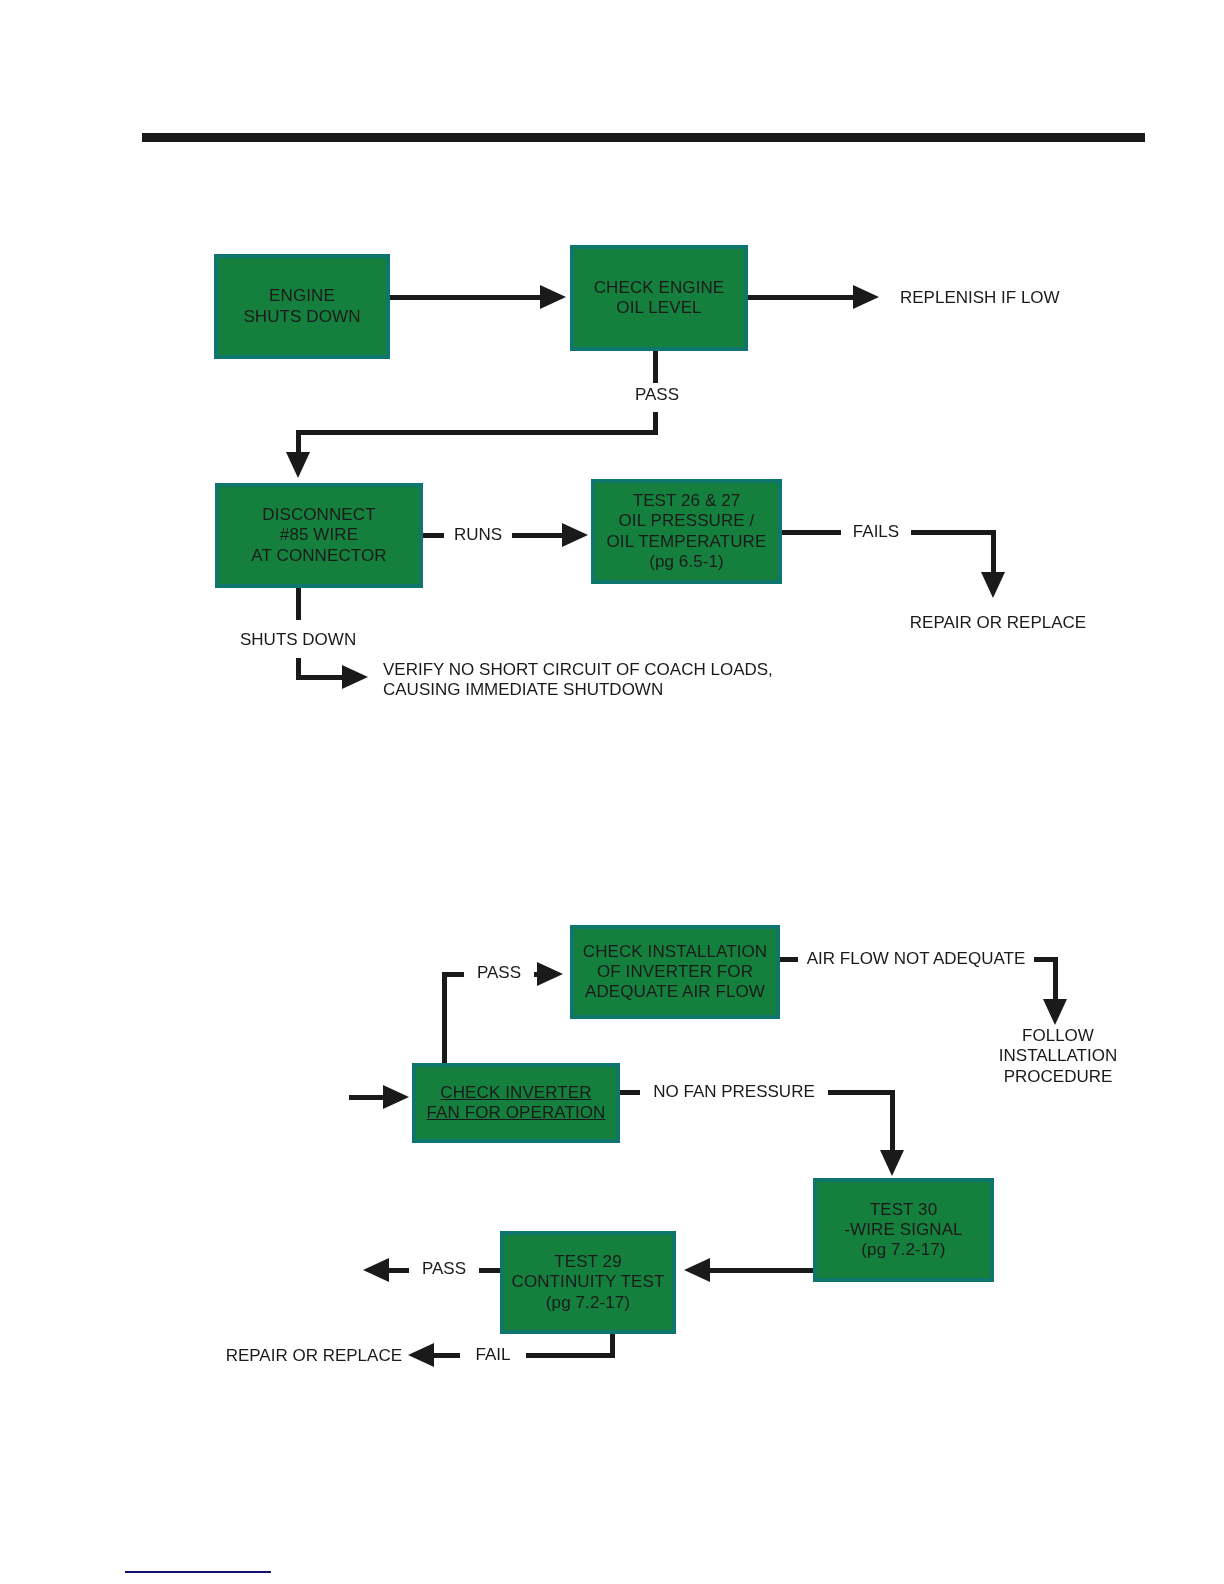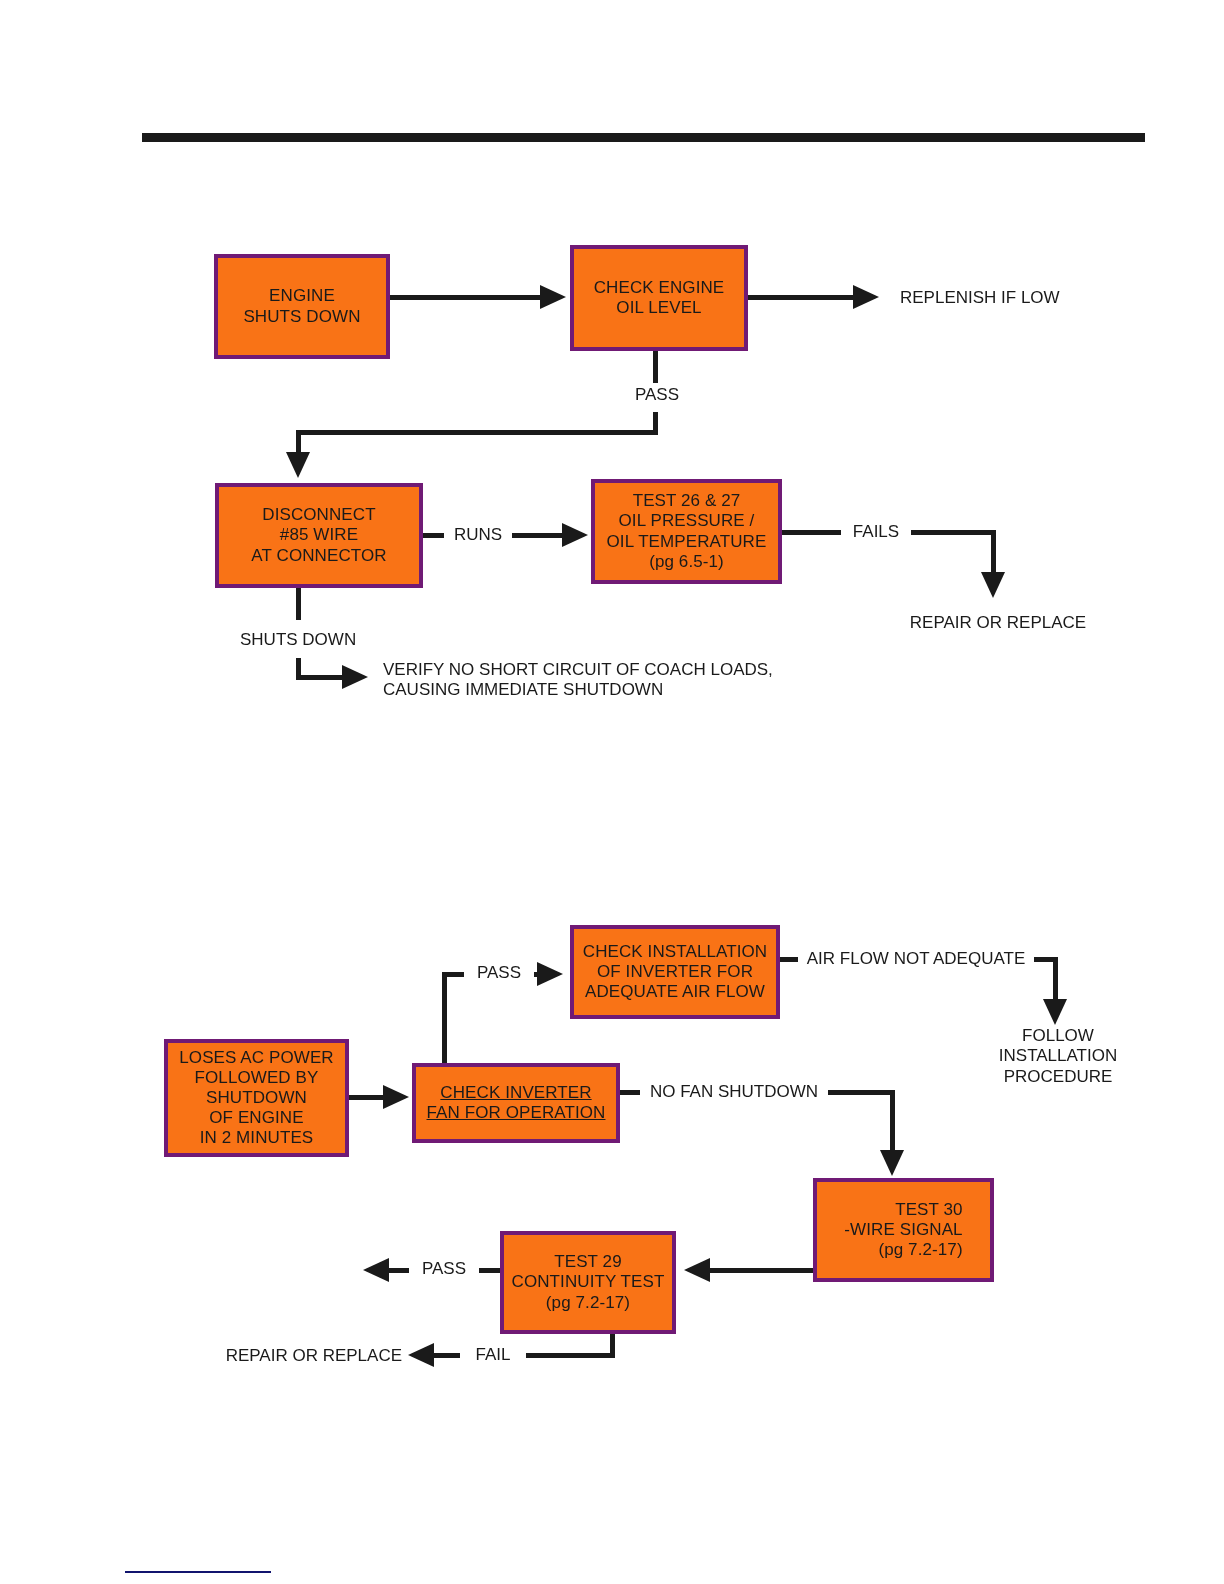--- a/index.html
+++ b/index.html
@@ -34,22 +34,22 @@
     position: absolute;
     left: 125px;
     top: 1571px;
     width: 146px;
     height: 2px;
     background: #11146e;
   }
   .box {
     position: absolute;
     box-sizing: border-box;
-    border: 4px solid #701a75;
-    background: #f97316;
+    border: 4px solid #0f766e;
+    background: #15803d;
     display: flex;
     align-items: center;
     justify-content: center;
     text-align: center;
     line-height: 1.18;
     font-size: 17px;
     letter-spacing: 0.1px;
     z-index: 3;
   }
   .box .txt { white-space: pre-line; display: block; }
@@ -156,27 +156,20 @@
   <div class="label ctr" style="left:901px; top:613px; width:186px;">REPAIR OR REPLACE</div>
 
   <div class="v" style="left:296px; top:588px; height:32px;"></div>
   <div class="label" style="left:236px; top:630px;">SHUTS DOWN</div>
   <div class="v" style="left:296px; top:658px; height:22px;"></div>
   <div class="h" style="left:296px; top:675px; width:46px;"></div>
   <div class="ar right" style="left:342px; top:665px;"></div>
   <div class="label" style="left:379px; top:660px;">VERIFY NO SHORT CIRCUIT OF COACH LOADS,
 CAUSING IMMEDIATE SHUTDOWN</div>
 
-  <div class="box" style="left:164px; top:1039px; width:185px; height:118px;">
-    <span class="txt">LOSES AC POWER
-FOLLOWED BY
-SHUTDOWN
-OF ENGINE
-IN 2 MINUTES</span>
-  </div>
 
   <div class="h" style="left:349px; top:1095px; width:34px;"></div>
   <div class="ar right" style="left:383px; top:1085px;"></div>
 
   <div class="box" style="left:412px; top:1063px; width:208px; height:80px;text-decoration:underline;">
     <span class="txt">CHECK INVERTER
 FAN FOR OPERATION</span>
   </div>
 
   <div class="v" style="left:442px; top:972px; height:92px;"></div>
@@ -194,26 +187,26 @@
   <div class="h" style="left:780px; top:957px; width:18px;"></div>
   <div class="label ctr" style="left:798px; top:949px; width:228px;">AIR FLOW NOT ADEQUATE</div>
   <div class="h" style="left:1026px; top:957px; width:32px;"></div>
   <div class="v" style="left:1053px; top:957px; height:44px;"></div>
   <div class="ar down" style="left:1043px; top:999px;"></div>
   <div class="label ctr" style="left:963px; top:1026px; width:182px;">FOLLOW
 INSTALLATION
 PROCEDURE</div>
 
   <div class="h" style="left:620px; top:1090px; width:20px;"></div>
-  <div class="label ctr" style="left:640px; top:1082px; width:180px;">NO FAN SHUTDOWN</div>
+  <div class="label ctr" style="left:640px; top:1082px; width:180px;">NO FAN PRESSURE</div>
   <div class="h" style="left:820px; top:1090px; width:75px;"></div>
   <div class="v" style="left:890px; top:1090px; height:62px;"></div>
   <div class="ar down" style="left:880px; top:1150px;"></div>
 
-  <div class="box" style="left:813px; top:1178px; width:181px; height:104px;text-align:right;">
+  <div class="box" style="left:813px; top:1178px; width:181px; height:104px;">
     <span class="txt">TEST 30
 -WIRE SIGNAL
 (pg 7.2-17)</span>
   </div>
 
   <div class="h" style="left:710px; top:1268px; width:103px;"></div>
   <div class="ar left" style="left:684px; top:1258px;"></div>
 
   <div class="box" style="left:500px; top:1231px; width:176px; height:103px;">
     <span class="txt">TEST 29

